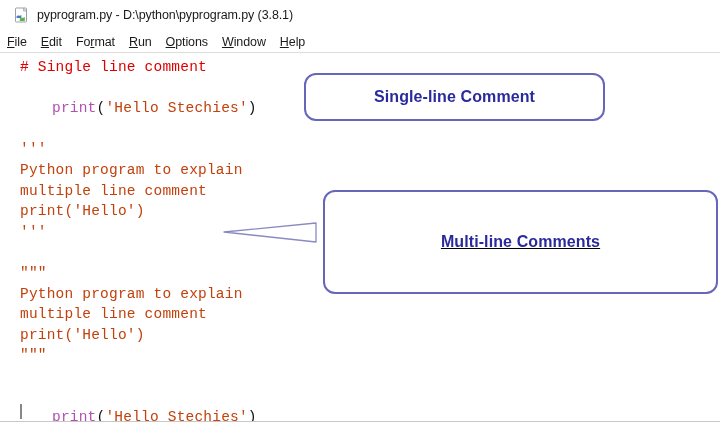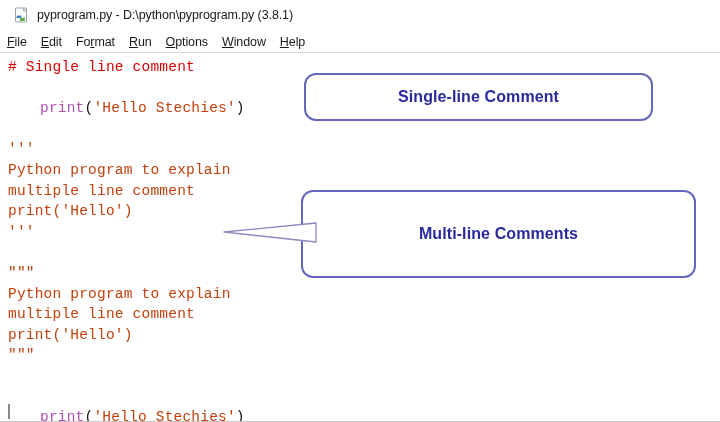--- a/index.html
+++ b/index.html
@@ -79,21 +79,21 @@
     left: 0;
     top: 52px;
     width: 720px;
     height: 1px;
     background: #dcdcdc;
   }
 
   
   .code-area {
     position: absolute;
-    left: 0;
+    left: 12px;
     top: 54px;
     width: 668px;
     height: 368px;
     background: #ffffff;
     overflow: hidden;
   }
   .code-text {
     position: absolute;
     left: 8px;
     top: 3px;
@@ -132,28 +132,29 @@
     font-family: "Liberation Sans", sans-serif;
     font-weight: bold;
     font-size: 16px;
     color: #2a2a9c;
     white-space: nowrap;
     letter-spacing: 0.1px;
   }
   #callout-single {
     left: 304px;
     top: 73px;
-    width: 349px;
+    width: 301px;
     height: 48px;
   }
   #callout-multi {
-    left: 301px;
+    left: 323px;
     top: 190px;
     width: 395px;
-    height: 88px;
+    height: 104px;
+    text-decoration: underline;
   }
   
   .tail-mask {
     position: absolute;
     left: 310px;
     top: 223px;
     width: 6px;
     height: 18px;
     background: #ffffff;
   }

